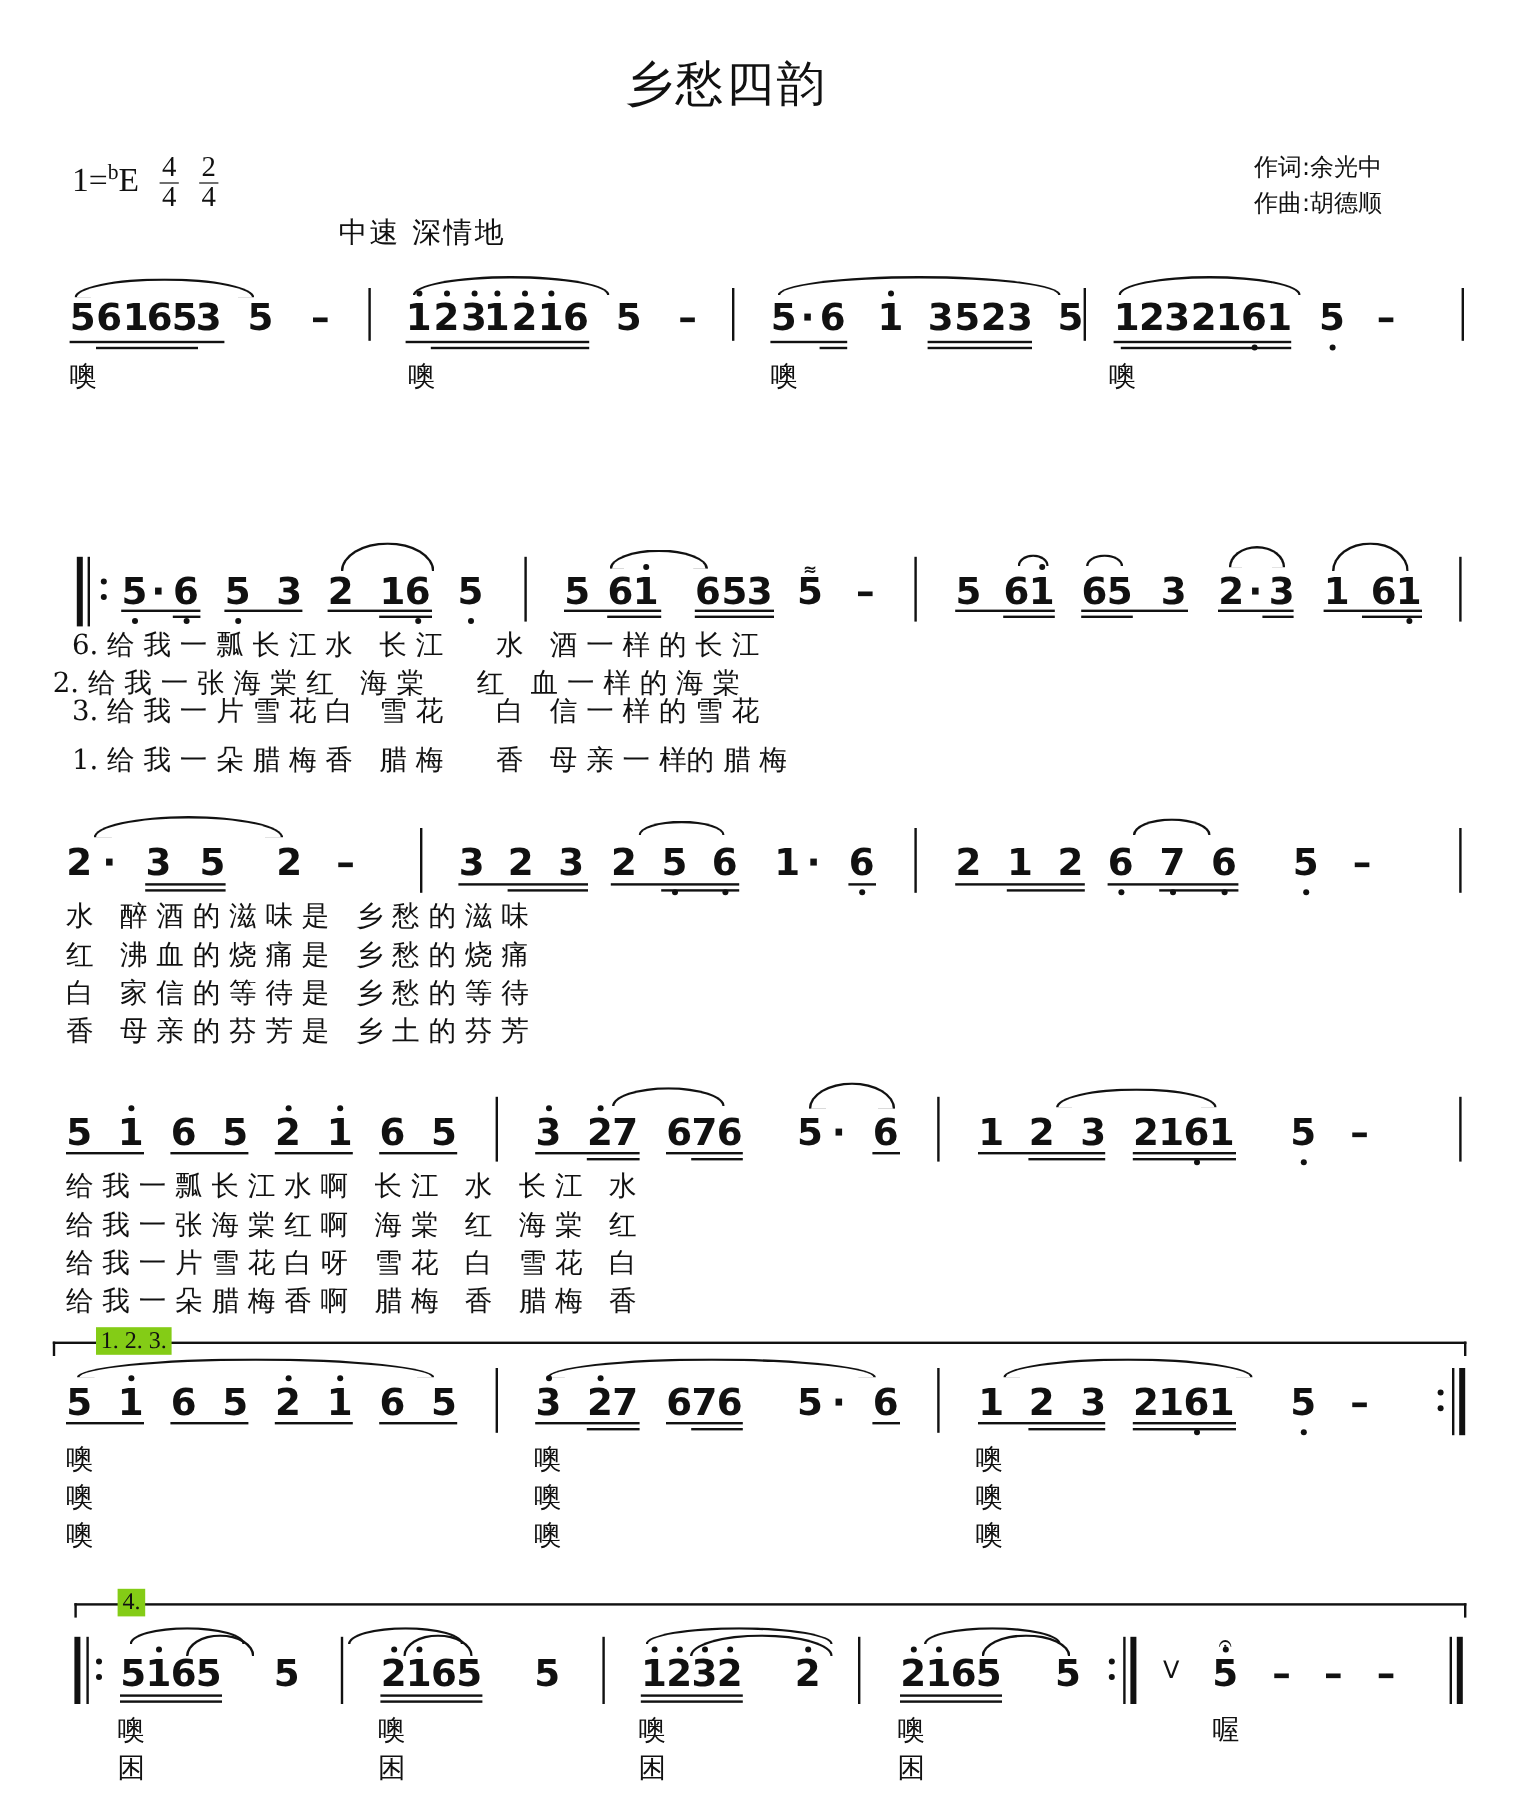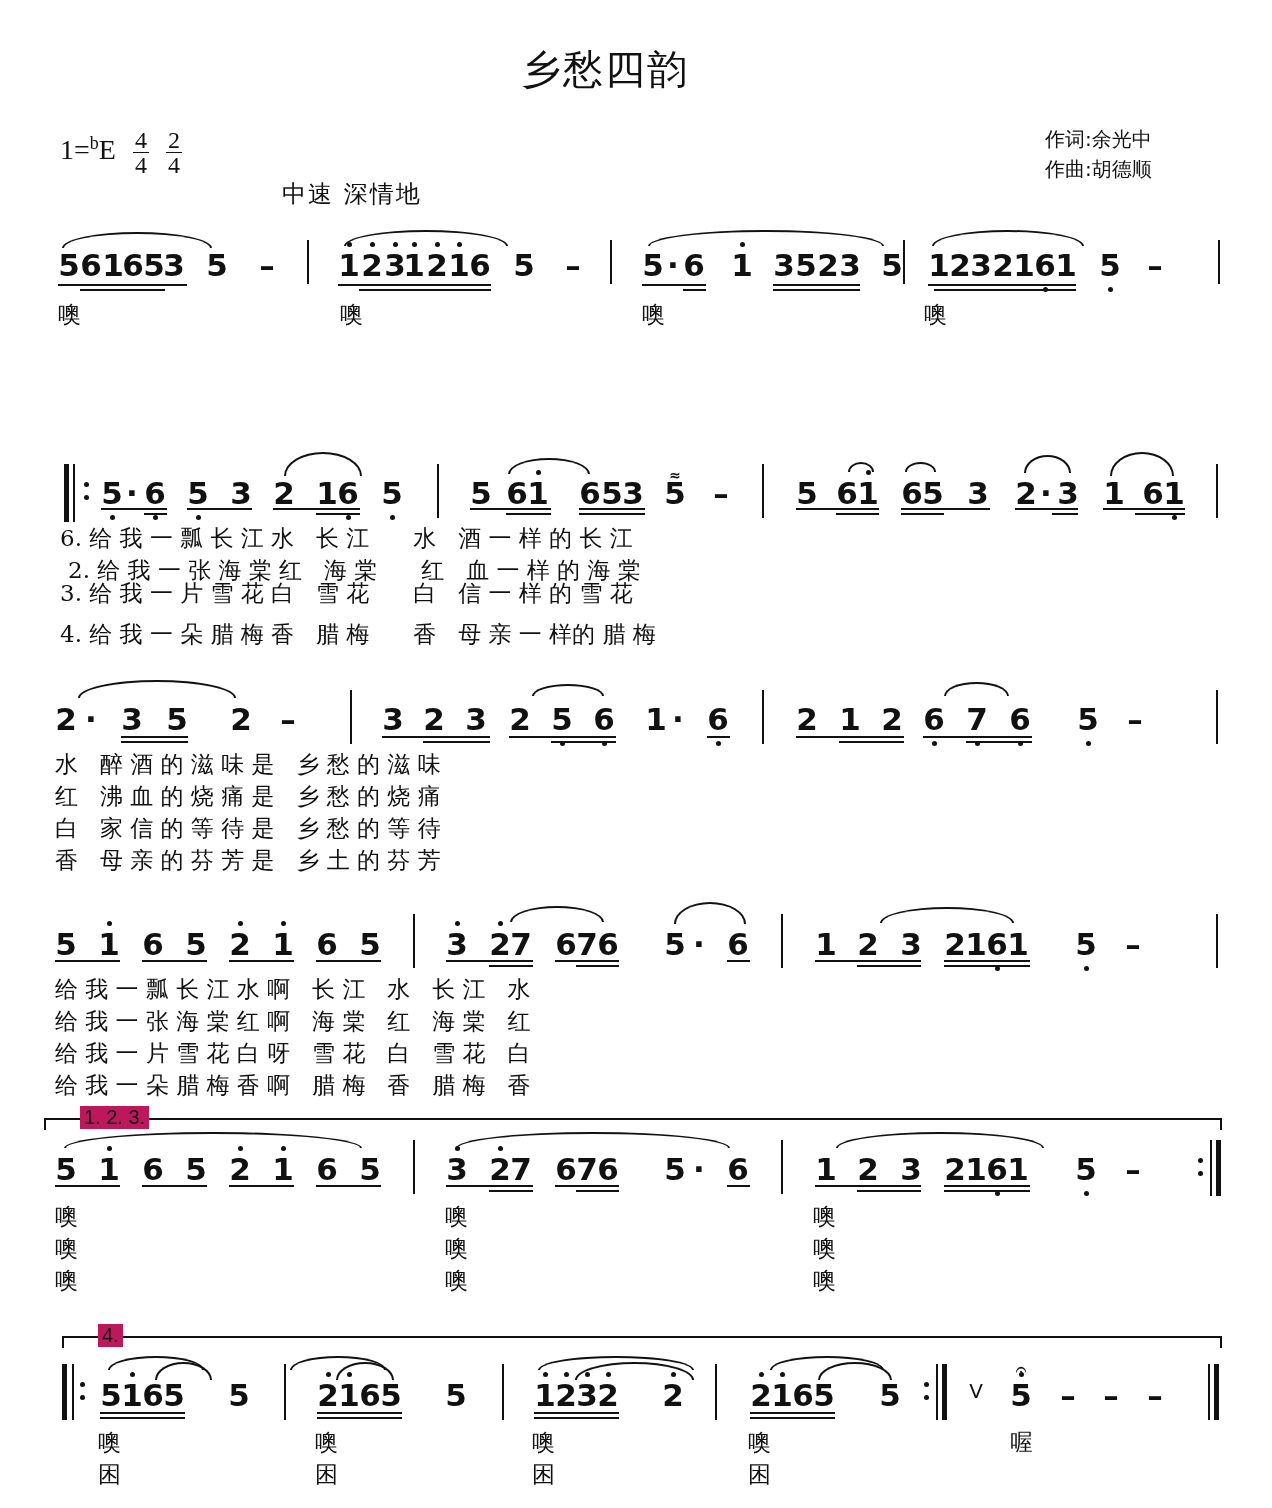--- a/index.html
+++ b/index.html
@@ -17,21 +17,21 @@
   .note { position: absolute; font-family: "DejaVu Sans", sans-serif; font-weight: bold; font-size: 31px;
           line-height: 34px; text-align: center; }
   .note .hi, .note .lo { position: absolute; left: 50%; width: 5px; height: 5px; margin-left: -2.5px; border-radius: 50%; background: #111; }
   .note .hi { top: -6px; }
   .note .lo { bottom: -10px; }
   .bar { position: absolute; width: 2px; background: #111; }
   .ul { position: absolute; height: 2px; background: #111; }
   .slur { position: absolute; border: 2px solid #111; border-bottom: none; border-radius: 50% 50% 0 0 / 100% 100% 0 0; height: 14px; }
   .lyric { position: absolute; font-size: 23px; font-family: "DejaVu Serif", serif; line-height: 32px; white-space: pre; }
   .volta { position: absolute; border-top: 2px solid #111; height: 10px; }
-  .volta-label { position: absolute; font-size: 20px; font-family: Liberation Sans, sans-serif; background: #be185d; padding: 0 4px; }
+  .volta-label { position: absolute; font-size: 20px; font-family: Liberation Serif, serif; background: #84cc16; padding: 0 4px; }
   .repeat-dots { position: absolute; width: 6px; }
   .repeat-dots i { display: block; width: 5px; height: 5px; border-radius: 50%; background: #111; margin: 8px 0; }
   .thick { position: absolute; width: 5px; background: #111; }
 </style>
 </head>
 <body>
 
 <div class="title">乡愁四韵</div>
 <div class="key">
   <span>1=</span><sup>b</sup><span>E</span>
@@ -158,23 +158,23 @@
     <div class="ul" style="left: 1015px; top: 508px; width: 63px;"></div>
     <div class="ul" style="left: 1052px; top: 513px; width: 26px;"></div>
     <div class="slur" style="left: 1110px; top: 452px; width: 60px; height: 22px;"></div>
     <div class="note" style="left: 1103px; top: 476px; width: 22px;">1</div>
     <div class="note" style="left: 1142px; top: 476px; width: 22px;">6</div>
     <div class="note" style="left: 1163px; top: 476px; width: 22px;">1<i class="lo"></i></div>
     <div class="ul" style="left: 1103px; top: 508px; width: 82px;"></div>
     <div class="ul" style="left: 1135px; top: 513px; width: 50px;"></div>
     <div class="bar" style="left: 1216px; top: 464px; height: 54px;"></div>
     <div class="lyric" style="left: 60px; top: 522px;">6. 给 我 一 瓢 长 江 水   长 江      水   酒 一 样 的 长 江</div>
-    <div class="lyric" style="left: 68px; top: 554px;">2. 给 我 一 张 海 棠 红   海 棠      红   血 一 样 的 海 棠</div>
+    <div class="lyric" style="left: 44px; top: 554px;">2. 给 我 一 张 海 棠 红   海 棠      红   血 一 样 的 海 棠</div>
     <div class="lyric" style="left: 60px; top: 577px;">3. 给 我 一 片 雪 花 白   雪 花      白   信 一 样 的 雪 花</div>
-    <div class="lyric" style="left: 60px; top: 618px;">4. 给 我 一 朵 腊 梅 香   腊 梅      香   母 亲 一 样的 腊 梅</div>
+    <div class="lyric" style="left: 60px; top: 618px;">1. 给 我 一 朵 腊 梅 香   腊 梅      香   母 亲 一 样的 腊 梅</div>
     <div class="slur" style="left: 78px; top: 680px; width: 154px; height: 16px;"></div>
     <div class="note" style="left: 55px; top: 702px; width: 22px;">2</div>
     <div class="note" style="left: 80px; top: 702px; width: 22px;">·</div>
     <div class="note" style="left: 121px; top: 702px; width: 22px;">3</div>
     <div class="note" style="left: 166px; top: 702px; width: 22px;">5</div>
     <div class="ul" style="left: 121px; top: 736px; width: 67px;"></div>
     <div class="ul" style="left: 121px; top: 741px; width: 67px;"></div>
     <div class="note" style="left: 230px; top: 702px; width: 22px;">2</div>
     <div class="note" style="left: 277px; top: 702px; width: 22px;">–</div>
     <div class="bar" style="left: 350px; top: 690px; height: 54px;"></div>

